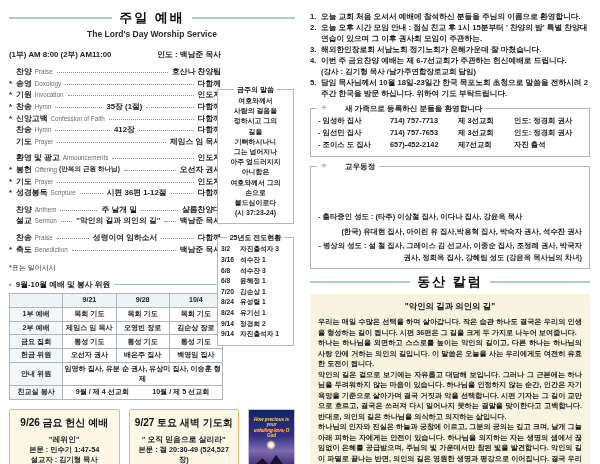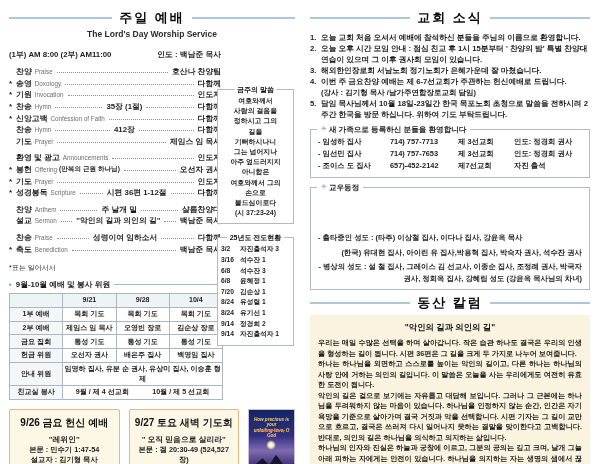--- a/index.html
+++ b/index.html
@@ -75,21 +75,21 @@
 
   
   .ann-list{margin-top:5px;}
   .ann-item{display:flex;font-size:7.7px;line-height:11px;color:#1d1d1f;font-weight:bold;}
   .ann-num{flex:none;width:11px;}
   .ann-text{flex:1;}
   .ann-sub{margin-left:11px;font-size:7.5px;line-height:11px;font-weight:bold;}
   .ann-sub:empty{display:none;}
 
   .fbox{border:1px solid #b4b9be;position:relative;margin:9px 0 4px;padding:6px 7px 5px;}
-  .fbox-title{position:absolute;top:-5px;left:6px;background:#fff;padding:0 4px;font-size:7.6px;font-weight:bold;display:flex;align-items:flex-start;gap:2px;white-space:nowrap;}
+  .fbox-title{position:absolute;top:-5px;left:6px;background:#fff;padding:0 4px;font-size:7.6px;font-weight:bold;display:flex;align-items:flex-start;gap:18px;white-space:nowrap;}
   .fbox-bullet{color:#7d98ad;font-size:7px;}
   .nf-row{display:grid;grid-template-columns:72px 68px 56px 1fr;font-size:7.4px;line-height:12px;font-weight:bold;color:#222;}
   .mn-line{font-size:7.4px;line-height:11.5px;font-weight:bold;color:#222;padding-left:8px;text-indent:-8px;margin-top:38px;}
   .mn-line.indent{padding-left:14px;text-indent:0;}
   .mn-line.gap-above{margin-top:3px;text-align:right;}
 
   .column-box{background:#faf3df;padding:6px 8px 7px;margin-top:3px;}
   .col-heading{text-align:center;font-weight:bold;font-size:8.4px;margin:1px 0 5px;color:#111;}
   .col-p{font-size:7.2px;line-height:10.5px;text-align:justify;color:#222;font-weight:bold;}
 </style>
@@ -366,34 +366,29 @@
         <div>unfailing love, O God</div>
       </div>
       <div class="poster-bar"></div>
       <div class="poster-beacon"></div>
       <div class="poster-mtn"></div>
     </div>
   </div>
 </div>
 
 <div class="page page-right">
-  <div class="sec-head">
-    <span class="hline"></span>
-    <span class="htitle">교회 소식</span>
-    <span class="hline"></span>
-  </div>
 
   <div class="ann-list">
     <div class="ann-item">
         <span class="ann-num">1.</span>
         <span class="ann-text">오늘 교회 처음 오셔서 예배에 참석하신 분들을 주님의 이름으로 환영합니다.</span>
       </div>
     <div class="ann-item">
         <span class="ann-num">2.</span>
-        <span class="ann-text">오늘 오후 시간 모임 안내 : 점심 친교 후 1시 15분부터 ' 찬양의 밤' 특별 찬양대 연습이 있으며 그 이후 권사회 모임이 있습니다.</span>
+        <span class="ann-text">오늘 오후 시간 모임 안내 : 점심 친교 후 1시 15분부터 ' 찬양의 밤' 특별 찬양대 연습이 있으며 그 이후 권사회 모임이 주관하는.</span>
       </div>
     <div class="ann-item">
         <span class="ann-num">3.</span>
         <span class="ann-text">해외한인장로회 서남노회 정기노회가 은혜가운데 잘 마쳤습니다.</span>
       </div>
     <div class="ann-item">
         <span class="ann-num">4.</span>
         <span class="ann-text">이번 주 금요찬양 예배는 제 6-7선교회가 주관하는 헌신예배로 드립니다.</span>
       </div>
     <div class="ann-sub">(강사 : 김기형 목사 /남가주연합장로교회 담임)</div>

